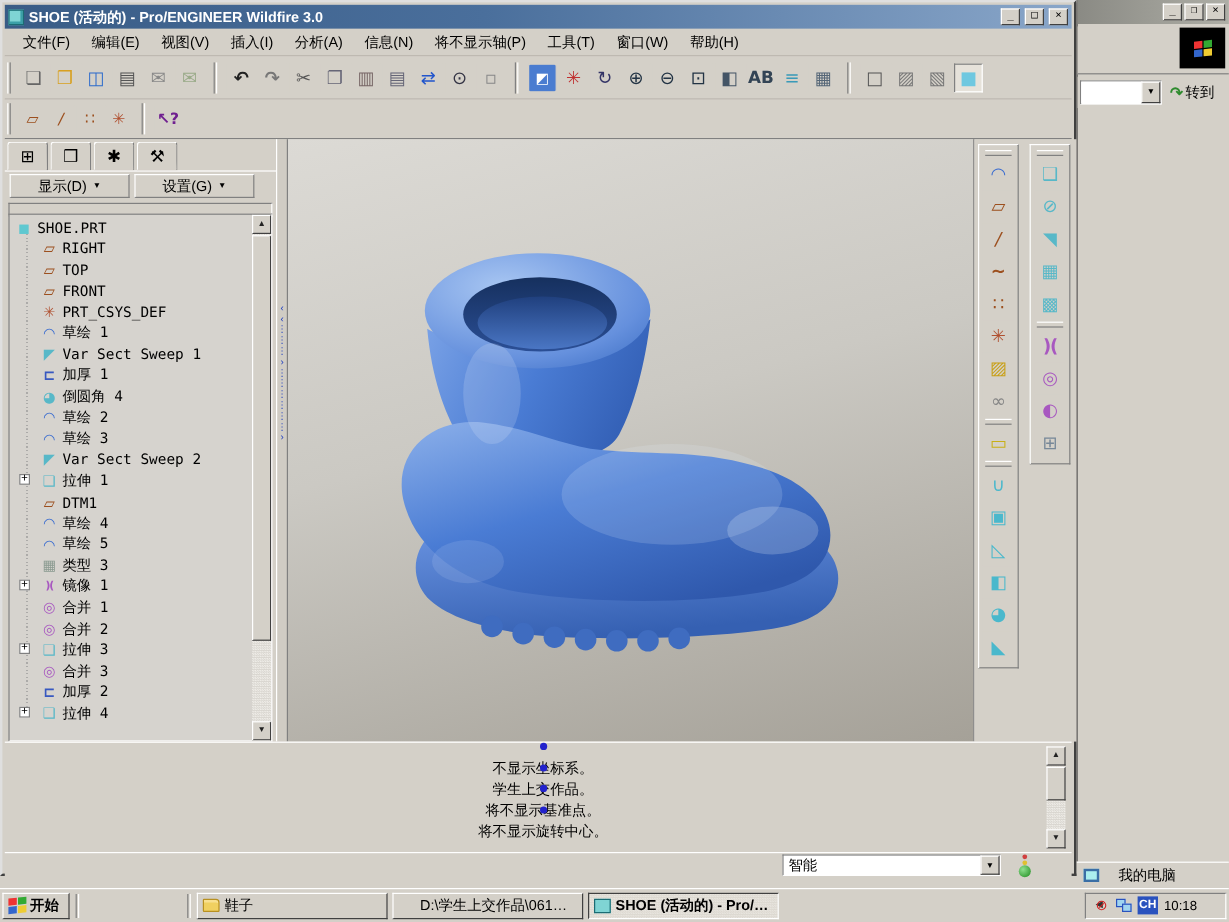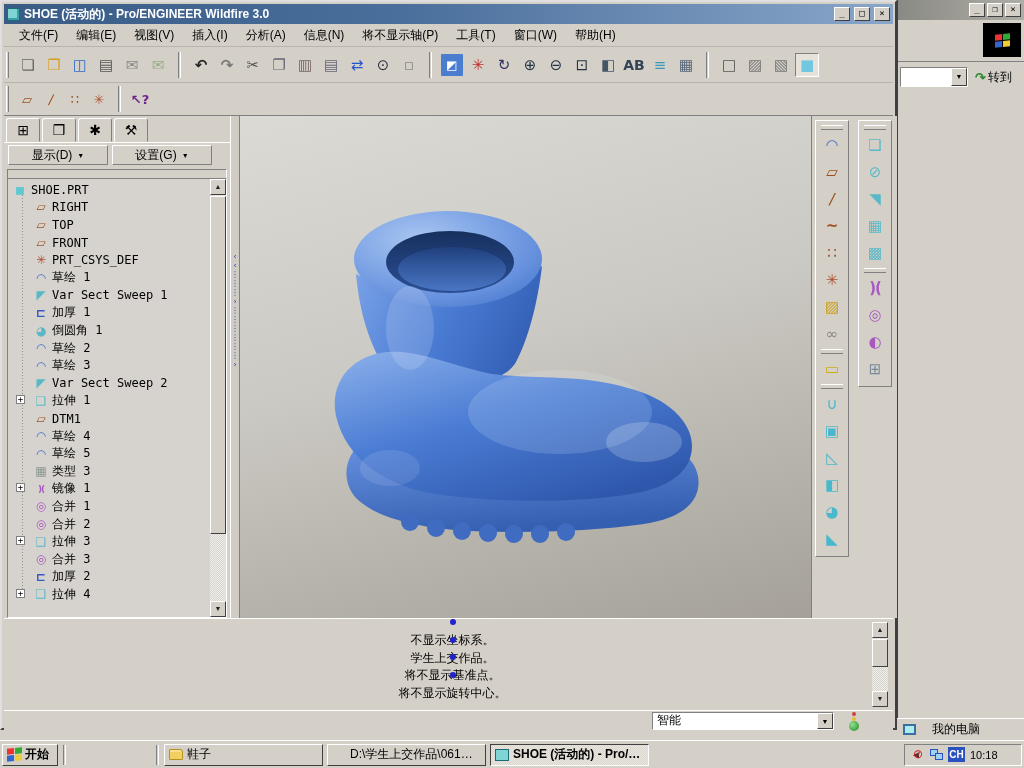--- a/index.html
+++ b/index.html
@@ -109,21 +109,21 @@
   .vbtn { width:26px; height:26px; margin:1px auto; background:#d4d0c8; border:1px solid #d4d0c8; font-size:15px; display:flex; align-items:center; justify-content:center; font-family:"DejaVu Sans",sans-serif; }
 
   
   #messages { position:absolute; left:2px; right:2px; top:616px; height:92px; background:#d4d0c8; border-top:1px solid #fff; }
   .msg-row { display:flex; align-items:center; gap:7px; height:17.5px; padding-left:8px; font-size:12px; font-family:"DejaVu Sans Mono",monospace;flex-direction:column; }
   .bullet { width:6px; height:6px; border-radius:50%; background:#2222cc; flex:0 0 6px; }
   #msg-sbar { right:5px; top:3px; bottom:3px; }
 
   
   #proe-status { position:absolute; left:2px; right:2px; top:708px; height:20px; background:#d4d0c8; border-top:1px solid #fff; }
-  #filter-combo { position:absolute; left:648px; top:1px; width:182px; height:18px; background:#fff; border:1px solid; border-color:#808080 #fff #fff #808080; display:flex; align-items:flex-end; font-size:12px; }
+  #filter-combo { position:absolute; left:648px; top:1px; width:182px; height:18px; background:#fff; border:1px solid; border-color:#808080 #fff #fff #808080; display:flex; align-items:center; font-size:12px; }
   #filter-combo .val { flex:1; padding-left:4px; }
   #filter-combo .addr-drop { margin:0; height:16px; }
   #sel-status { position:absolute; left:843px; top:0; width:14px; height:20px; }
   #sel-status .r { position:absolute; left:5px; top:1px; width:4px; height:4px; border-radius:50%; background:#d04040; }
   #sel-status .y { position:absolute; left:5px; top:6px; width:4px; height:4px; border-radius:50%; background:#e0c030; }
   #sel-status .g { position:absolute; left:2px; top:10px; width:10px; height:10px; border-radius:50%; background:radial-gradient(circle at 35% 35%,#8fe08f,#1e8a1e); }
 
   
   #taskbar { position:absolute; left:0; top:740px; width:1024px; height:28px; background:#d4d0c8; border-top:1px solid #fff; z-index:3; display:flex; align-items:center; gap:3px; padding:0 2px; }
   #start-btn { width:56px; height:22px; display:flex; align-items:center; gap:3px; padding:0 4px; font-weight:bold; font-size:12px; background:#d4d0c8; border:1px solid; border-color:#fff #404040 #404040 #fff; }
@@ -331,21 +331,21 @@
             <span class="tlabel">Var Sect Sweep 1</span>
           </div>
           <div class="tree-row">
 
             <span class="ticon ic-thicken">⊏</span>
             <span class="tlabel">加厚 1</span>
           </div>
           <div class="tree-row">
 
             <span class="ticon ic-round">◕</span>
-            <span class="tlabel">倒圆角 1</span>
+            <span class="tlabel">倒圆角 4</span>
           </div>
           <div class="tree-row">
 
             <span class="ticon ic-sketch">◠</span>
             <span class="tlabel">草绘 2</span>
           </div>
           <div class="tree-row">
 
             <span class="ticon ic-sketch">◠</span>
             <span class="tlabel">草绘 3</span>

